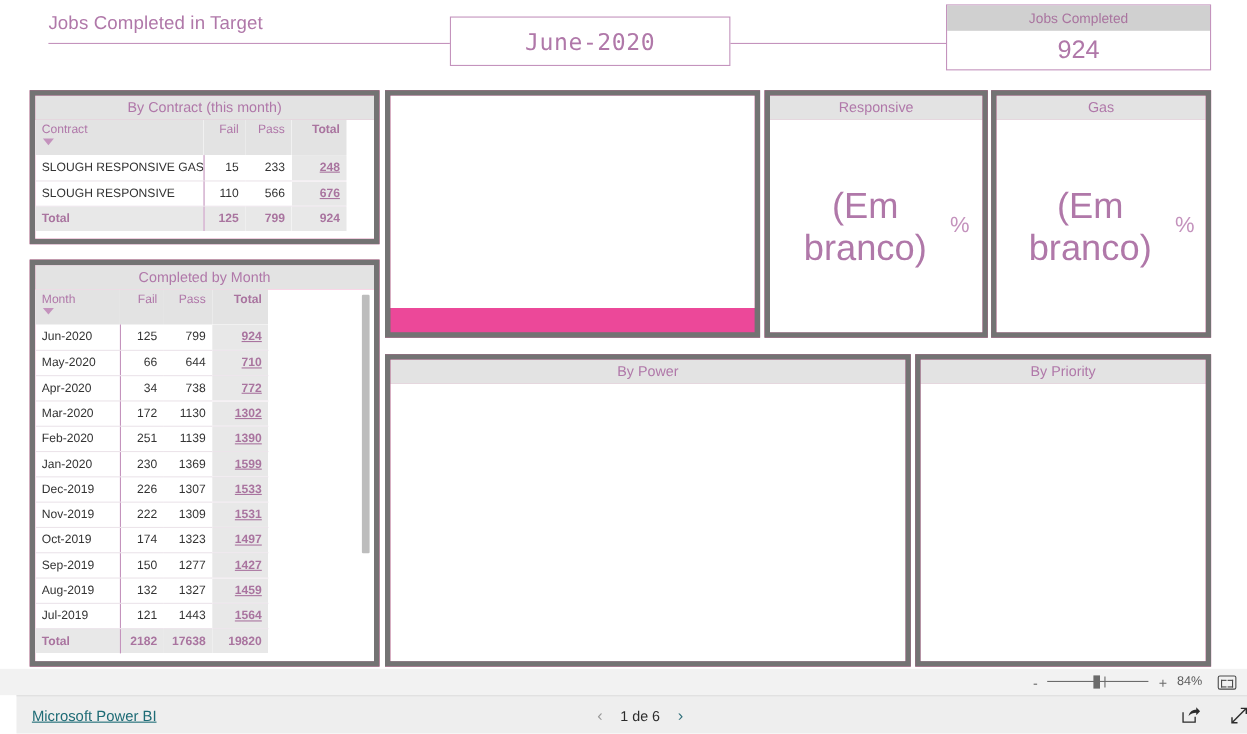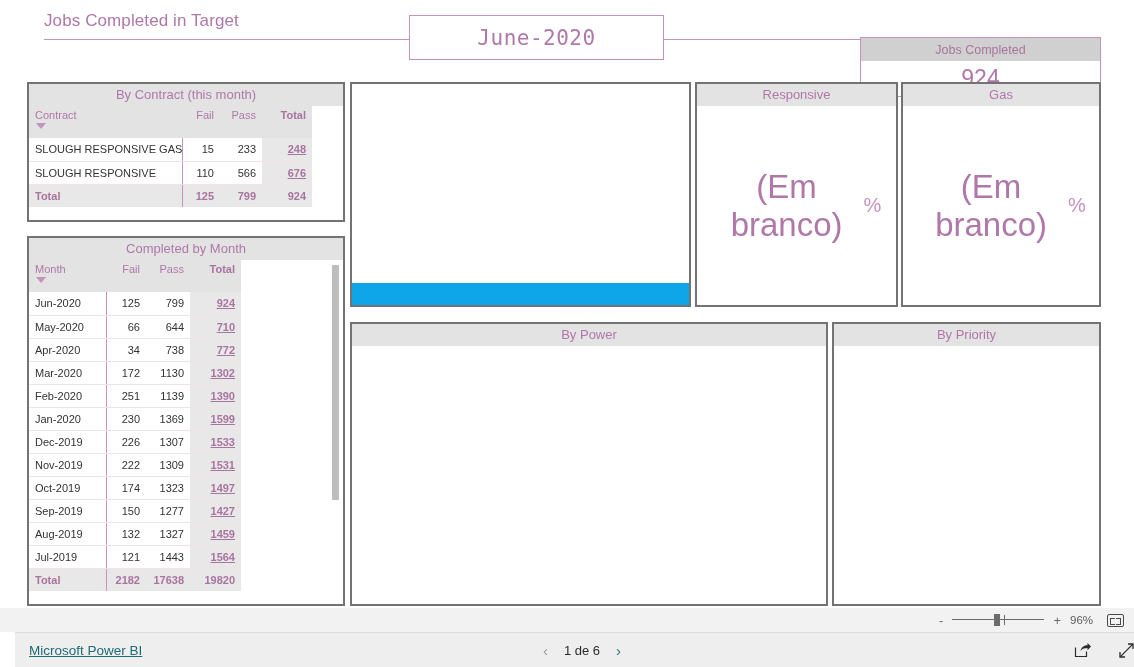--- a/index.html
+++ b/index.html
@@ -74,21 +74,20 @@
     letter-spacing: .5px;
   }
 
   #kpi-jobs-completed {
     position: absolute;
     left: 860px; top: 4px;
     width: 241px;
     height: 60px;
     border: 1px solid #c493bd;
     background: #ffffff;
-    margin-top: 33px;
   }
   #kpi-header {
     height: 23px;
     background: #d0d0d0;
     display: flex;
     align-items: center;
     justify-content: center;
     font-size: 12.5px;
     color: #a9749f;
   }
@@ -97,22 +96,22 @@
     display: flex;
     align-items: center;
     justify-content: center;
     font-size: 23px;
     color: #b078a9;
   }
 
   
   .panel {
     position: absolute;
-    border: 2px solid #737373;
-    background: #0ea5e9;
+    border: 5px solid #737373;
+    background: #ec4899;
   }
   .panel-title {
     background: #e3e3e3;
     color: #b078a9;
     font-size: 13px;
     text-align: center;
     line-height: 22px;
     height: 22px;
     white-space: nowrap;
     overflow: hidden;
@@ -518,21 +517,21 @@
 </div>
 
 <div id="zoom-bar">
   <span class="zoom-sign">-</span>
   <div id="zoom-slider">
     <div id="zoom-track"></div>
     <div id="zoom-thumb"></div>
     <div id="zoom-tick"></div>
   </div>
   <span class="zoom-sign">+</span>
-  <span id="zoom-level">96%</span>
+  <span id="zoom-level">84%</span>
   <div id="fit-icon"></div>
 </div>
 
 <div id="footer">
   <a id="powerbi-link">Microsoft Power BI</a>
 
   <div id="pager">
     <span class="pager-chevron">‹</span>
     <span id="pager-label">1 de 6</span>
     <span class="pager-chevron active">›</span>

